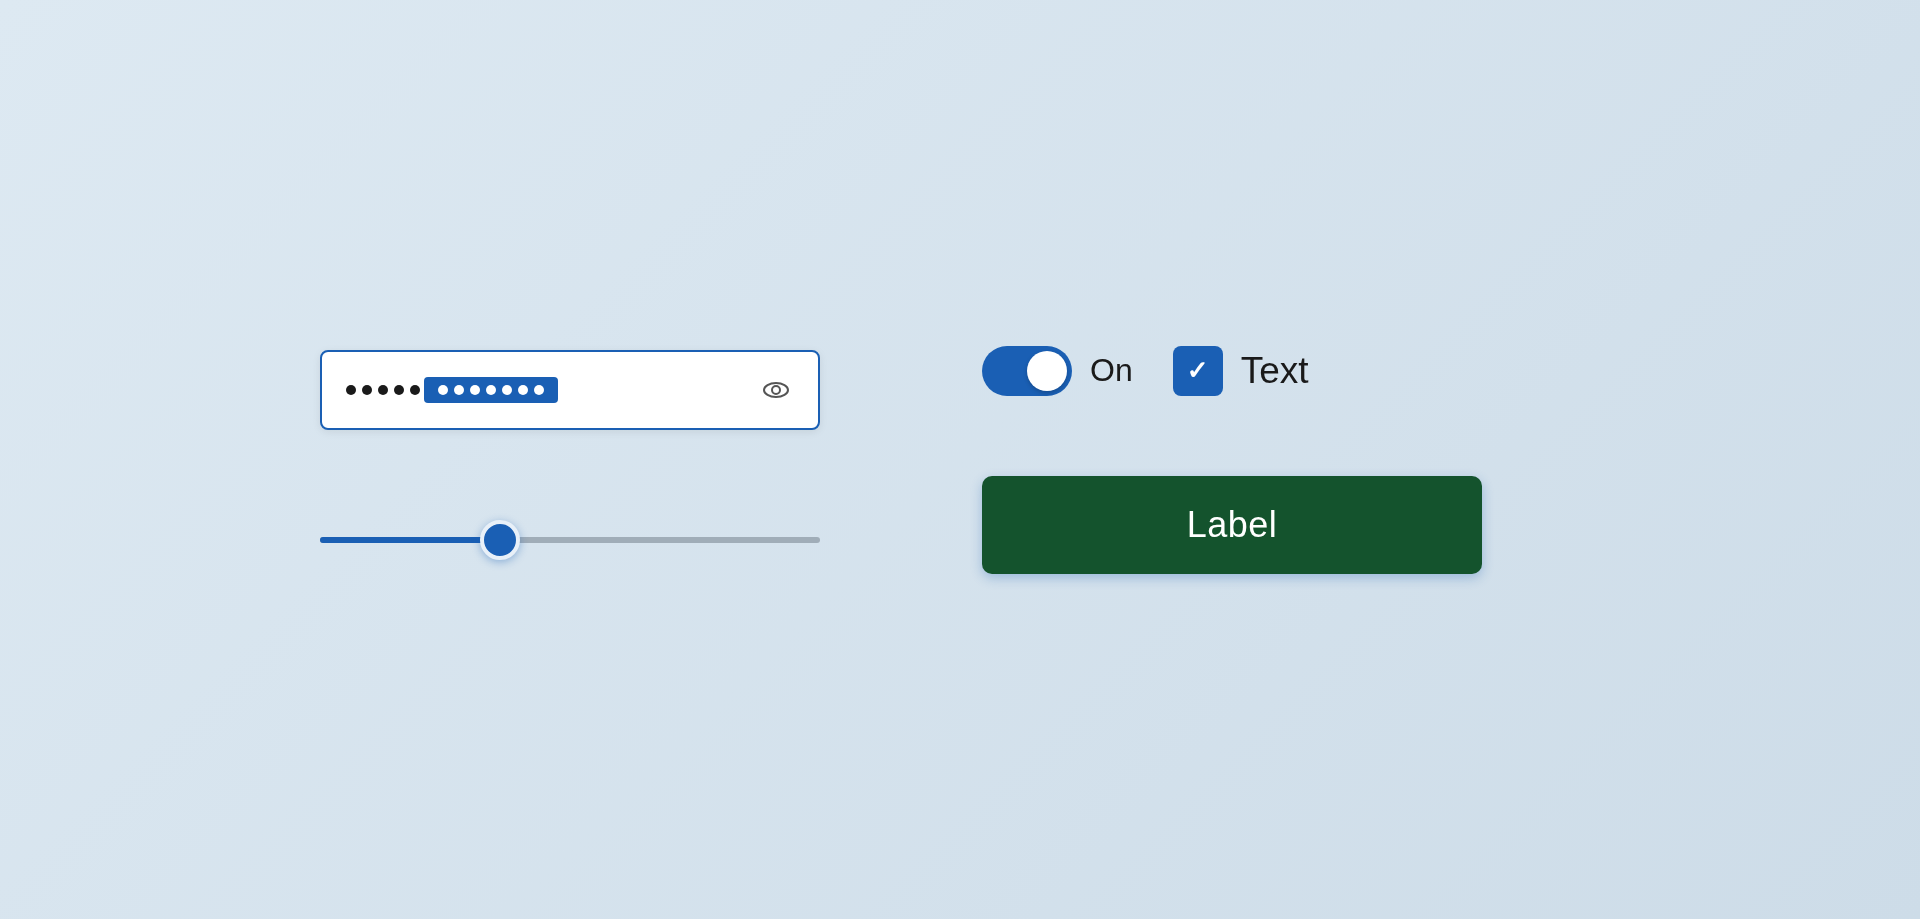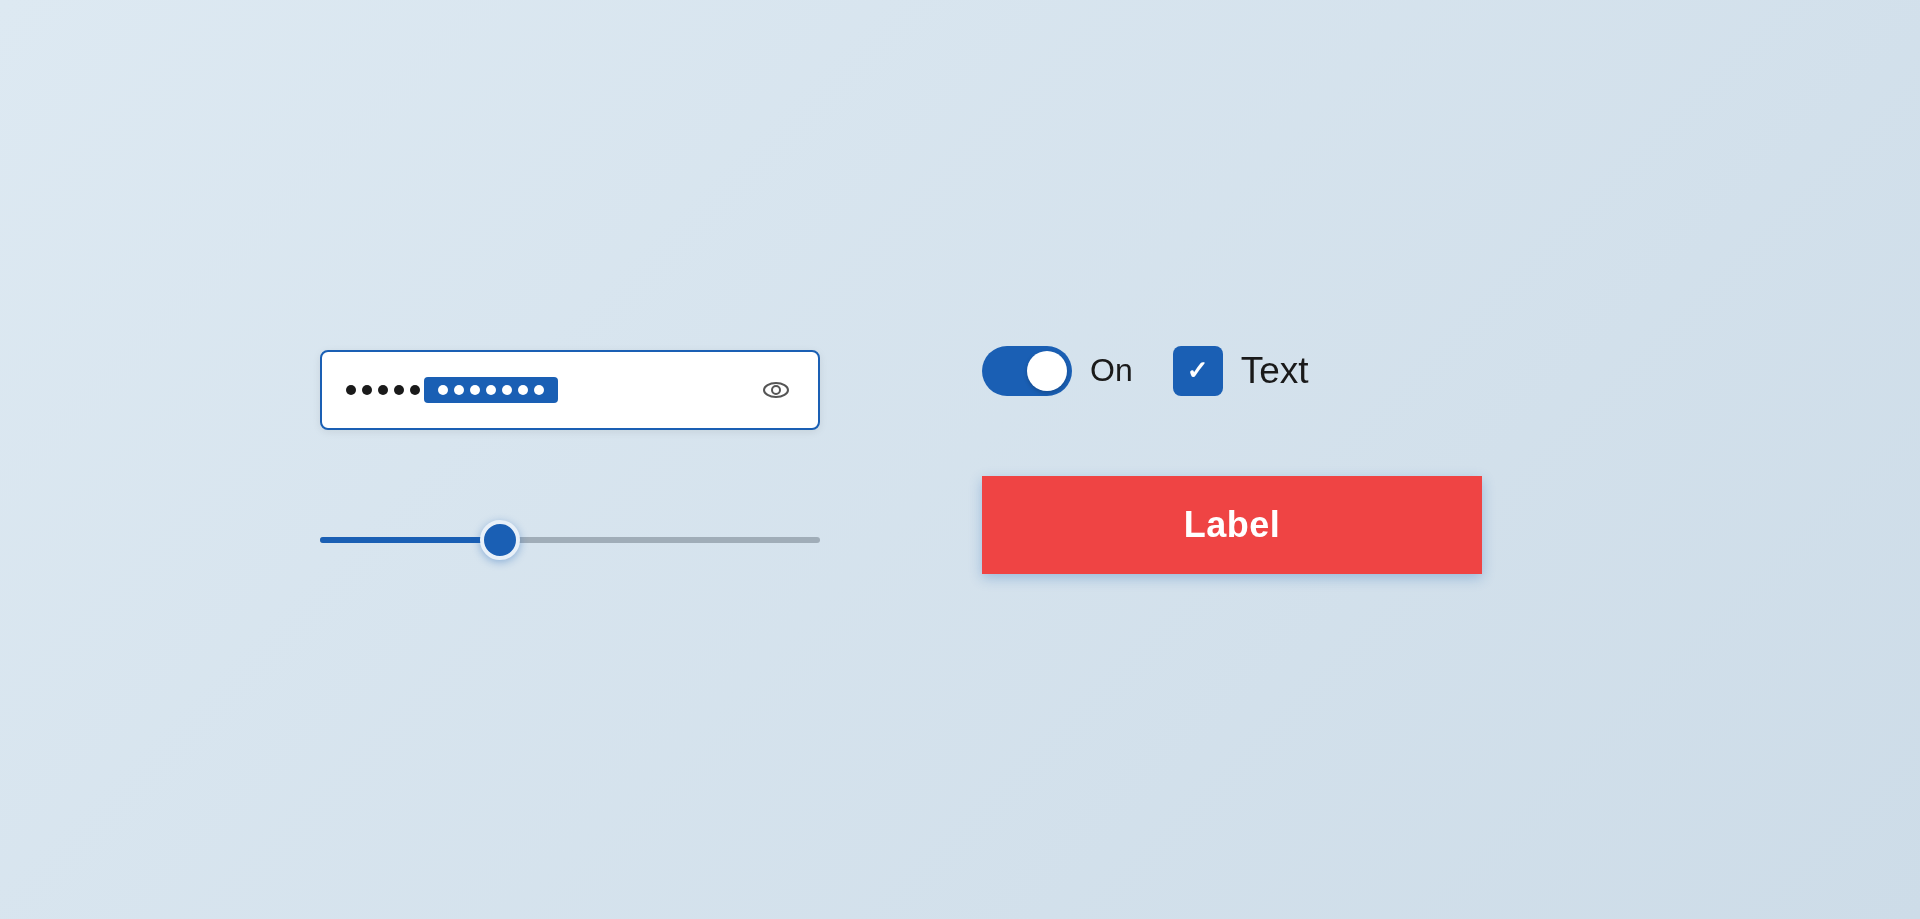--- a/index.html
+++ b/index.html
@@ -216,27 +216,27 @@
     }
 
     .checkbox-label {
       font-size: 37px;
       font-weight: 500;
       color: #1a1a1a;
     }
 
     
     .primary-button {
-      background: #ef4444;
+      background: #14532d;
       color: #ffffff;
       border: none;
-      border-radius: 0;
+      border-radius: 10px;
       padding: 28px 40px;
       font-size: 36px;
-      font-weight: 700;
+      font-weight: 400;
       cursor: pointer;
       width: 500px;
       text-align: center;
       box-shadow: 0 4px 12px rgba(26, 95, 180, 0.3);
       letter-spacing: 0.5px;
     }
   </style>
 </head>
 <body>
 

